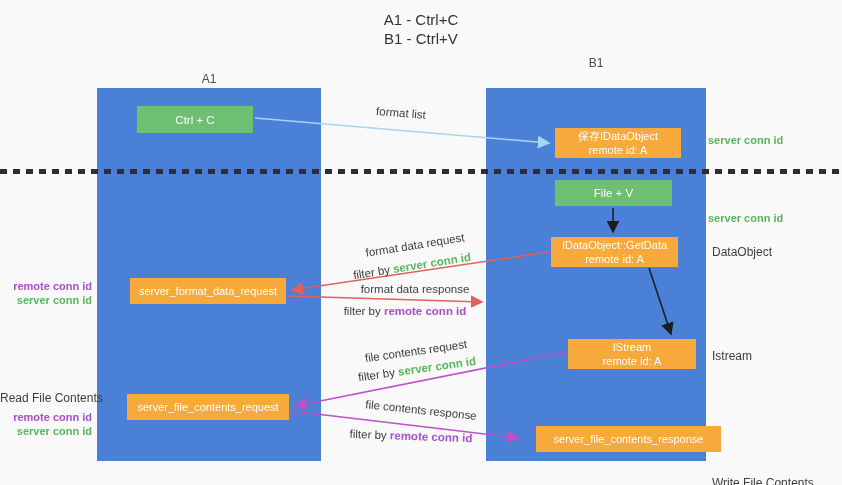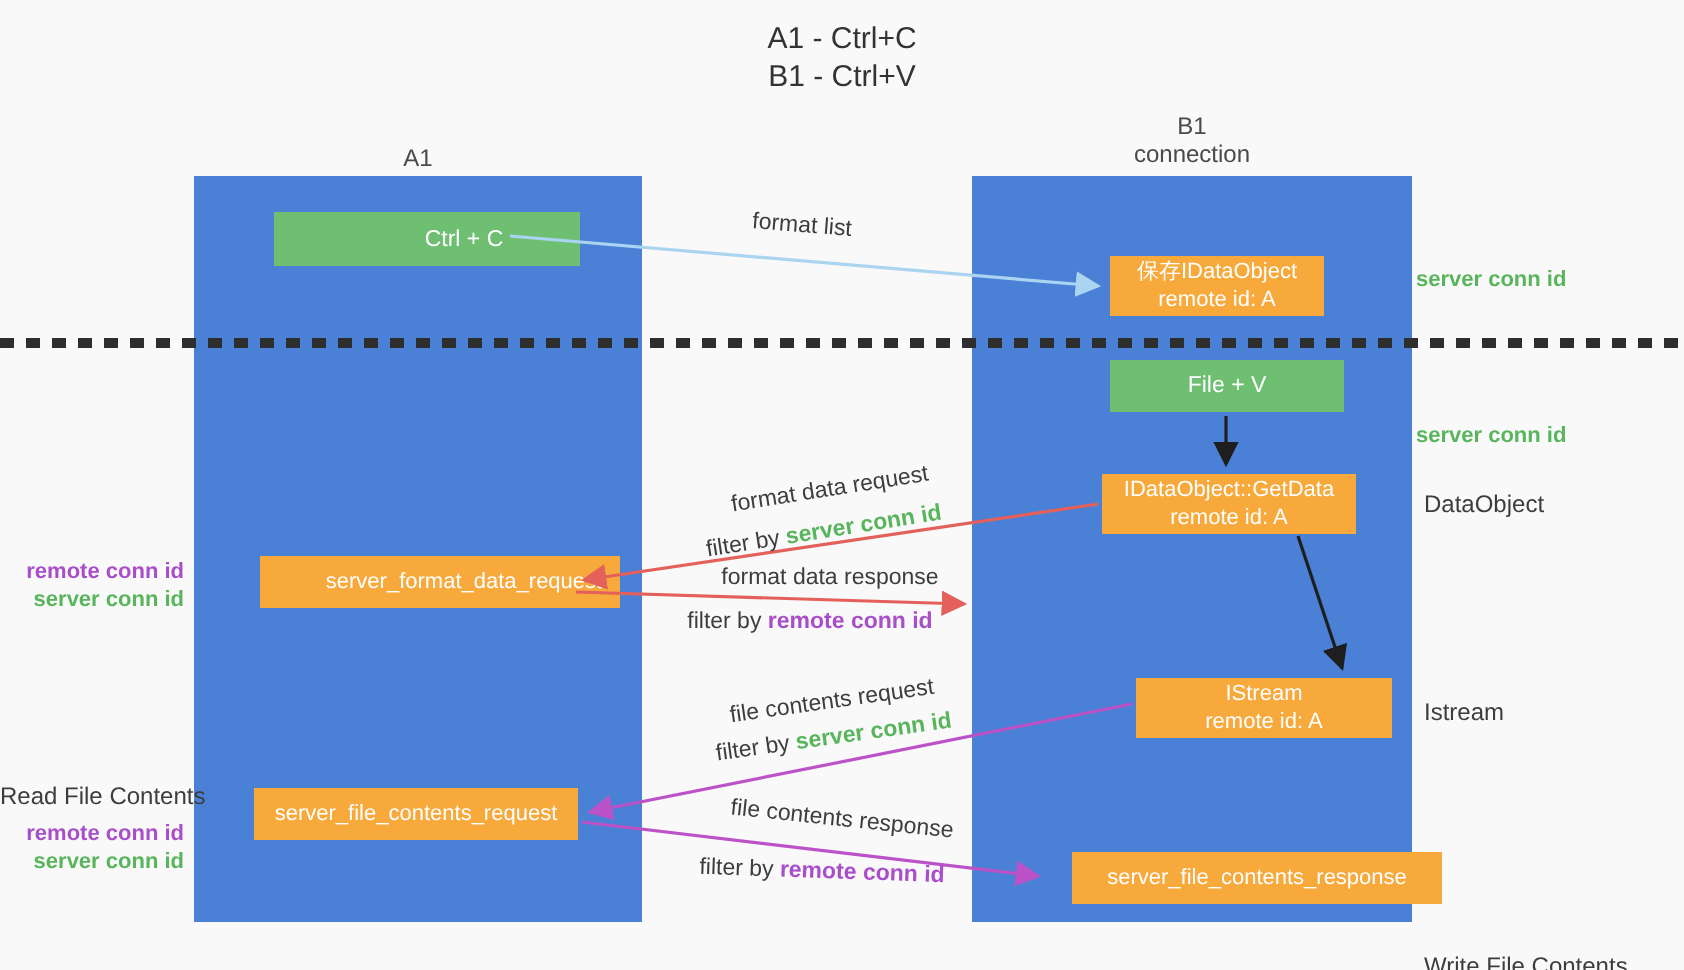--- a/index.html
+++ b/index.html
@@ -47,43 +47,42 @@
     <div>A1 - Ctrl+C</div>
     <div>B1 - Ctrl+V</div>
   </div>
 
   <div class="colhead colhead-a">
     <div>A1</div>
     <div>format</div>
   </div>
   <div class="colhead colhead-b">
     <div>B1</div>
-    <div>connection</div>
   </div>
 
   <div class="panel panel-a"></div>
   <div class="panel panel-b"></div>
 
   <div class="dotted"></div>
 
-  <div class="gbtn" style="left:137px;top:106px;width:116px;height:27px;padding-left:37px;">Ctrl + C</div>
+  <div class="gbtn" style="left:137px;top:106px;width:116px;height:27px;">Ctrl + C</div>
 
-  <div class="obox" style="left:555px;top:128px;width:107px;height:30px;">
+  <div class="obox" style="left:555px;top:128px;width:126px;height:30px;">
     <div>保存IDataObject</div>
     <div>remote id: A</div>
   </div>
 
   <div class="gbtn" style="left:555px;top:180px;width:117px;height:26px;">File + V</div>
 
   <div class="obox" style="left:551px;top:237px;width:127px;height:30px;">
     <div>IDataObject::GetData</div>
     <div>remote id: A</div>
   </div>
 
-  <div class="obox" style="left:130px;top:278px;width:156px;height:26px;padding-left:24px;">server_format_data_request</div>
+  <div class="obox" style="left:130px;top:278px;width:156px;height:26px;">server_format_data_request</div>
 
 
   <div class="obox" style="left:568px;top:339px;width:128px;height:30px;">
     <div>IStream</div>
     <div>remote id: A</div>
   </div>
 
   <div class="obox" style="left:127px;top:394px;width:162px;height:26px;">server_file_contents_request</div>
 
   <div class="obox" style="left:524px;top:426px;width:185px;height:26px;margin-left:12px;">server_file_contents_response</div>

